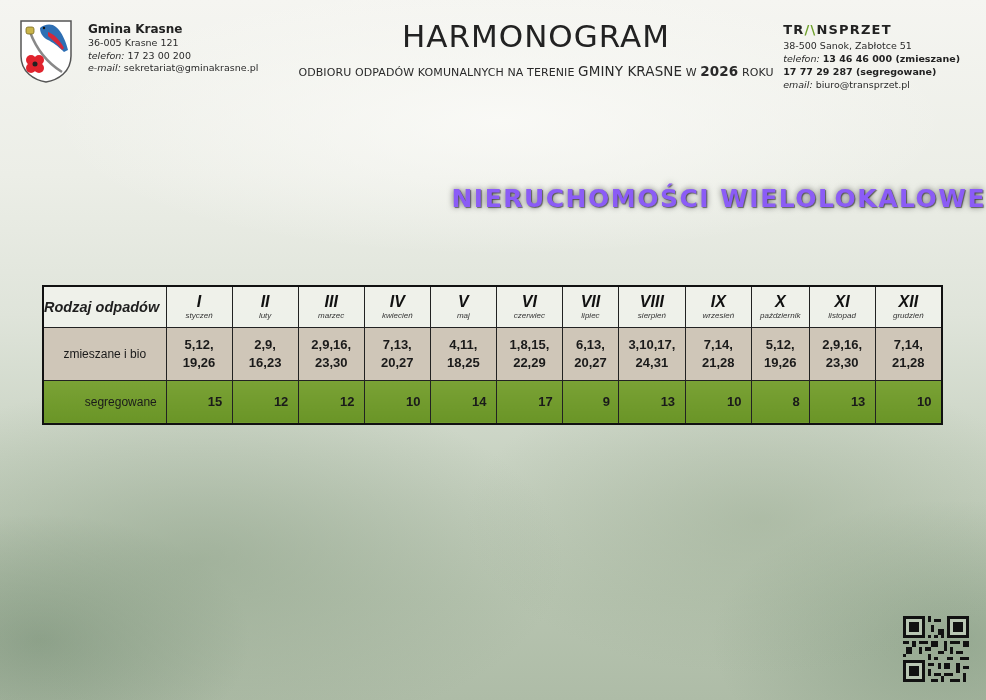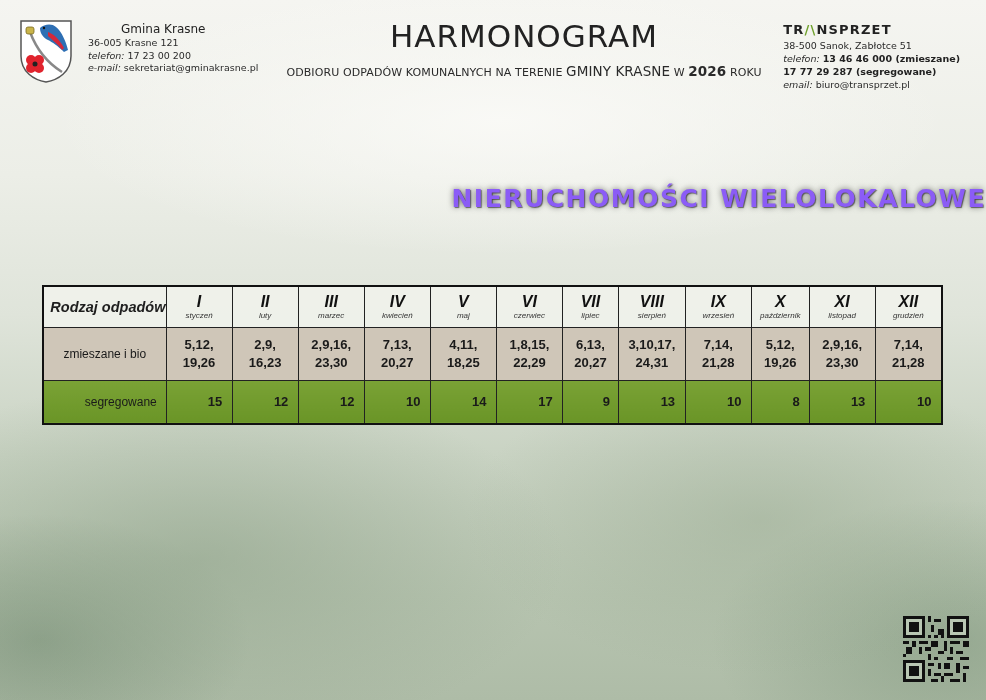--- a/index.html
+++ b/index.html
@@ -14,25 +14,25 @@
       radial-gradient(ellipse 300px 180px at 40px 640px, rgba(110,135,110,0.55), rgba(110,135,110,0) 70%),
       radial-gradient(ellipse 340px 200px at 950px 640px, rgba(120,145,118,0.5), rgba(120,145,118,0) 70%),
       radial-gradient(ellipse 600px 180px at 500px 120px, rgba(250,250,247,0.9), rgba(250,250,247,0) 75%),
       linear-gradient(180deg, #f5f5f1 0%, #eceee7 25%, #dfe4da 45%, #c9d3c3 65%, #b7c4b0 85%, #aebca7 100%);
   }
 
   
   .left-block { position: absolute; left: 18px; top: 18px; display: flex; }
   .coat { width: 56px; height: 66px; }
   .left-info { margin-left: 14px; margin-top: 4px; font-size: 9.5px; line-height: 12.5px; color: #2a2a2a; }
-  .left-info .name { font-weight: normal; font-size: 12px; line-height: 15px; color: #222; margin-left: 33px; }
+  .left-info .name { font-weight: bold; font-size: 12px; line-height: 15px; color: #222; }
   .left-info i { font-style: italic; }
 
   
-  .title-block { position: absolute; left: 244px; top: 16px; width: 560px; text-align: center; }
+  .title-block { position: absolute; left: 256px; top: 16px; width: 560px; text-align: center; }
   .title { font-size: 31px; letter-spacing: 1px; color: #222; font-weight: normal; line-height: 40px; }
   .subtitle { font-size: 11px; color: #2a2a2a; margin-top: 7px; white-space: nowrap; letter-spacing: 0.1px; }
   .subtitle .big { font-size: 13.5px; }
   .subtitle b { font-size: 13.5px; }
 
   
   .right-block { position: absolute; right: 26px; top: 22px; text-align: left; font-size: 9.5px; line-height: 13px; color: #2a2a2a; }
   .brand { font-weight: bold; font-size: 13px; letter-spacing: 1.2px; color: #222; line-height: 16px; margin-bottom: 1px; }
   .brand .acc { color: #6fa12b; }
   .right-block i { font-style: italic; }
@@ -48,21 +48,21 @@
 
   
   .sched {
     position: absolute; left: 42px; top: 285px; width: 901px;
     border-collapse: collapse; border: 2.5px solid #111;
     font-family: "Liberation Sans", sans-serif;
   }
   .sched td, .sched th { border: 1px solid #222; text-align: center; vertical-align: middle; }
   .sched thead th { height: 41px; background: rgba(240,242,236,0.88); }
   .sched thead th.type-h {
-    width: 123px; font-size: 14.5px; font-weight: bold; font-style: italic; text-align: right;
+    width: 123px; font-size: 14.5px; font-weight: bold; font-style: italic; text-align: left;
   }
   .roman { display: block; font-weight: bold; font-style: italic; font-size: 16px; line-height: 17px; color: #111; }
   .mname { display: block; font-style: italic; font-weight: normal; font-size: 8px; line-height: 11px; color: #333; }
   .row-mixed td { height: 53px; background: #cfc6b8; font-weight: bold; font-size: 13px; line-height: 18px; color: #1a1a1a; }
   .row-mixed td.label { font-weight: normal; font-size: 12px; }
   .row-seg td { height: 44px; background: #6f9a2a; font-weight: bold; font-size: 13px; color: #1a1a1a; padding-left: 32px; }
   .row-seg td.label { font-weight: normal; font-size: 12px; }
   .row-seg td { background: linear-gradient(180deg, #7aa235 0%, #6a9527 100%); }
 
   .qr { position: absolute; left: 903px; top: 616px; width: 66px; height: 66px; }

